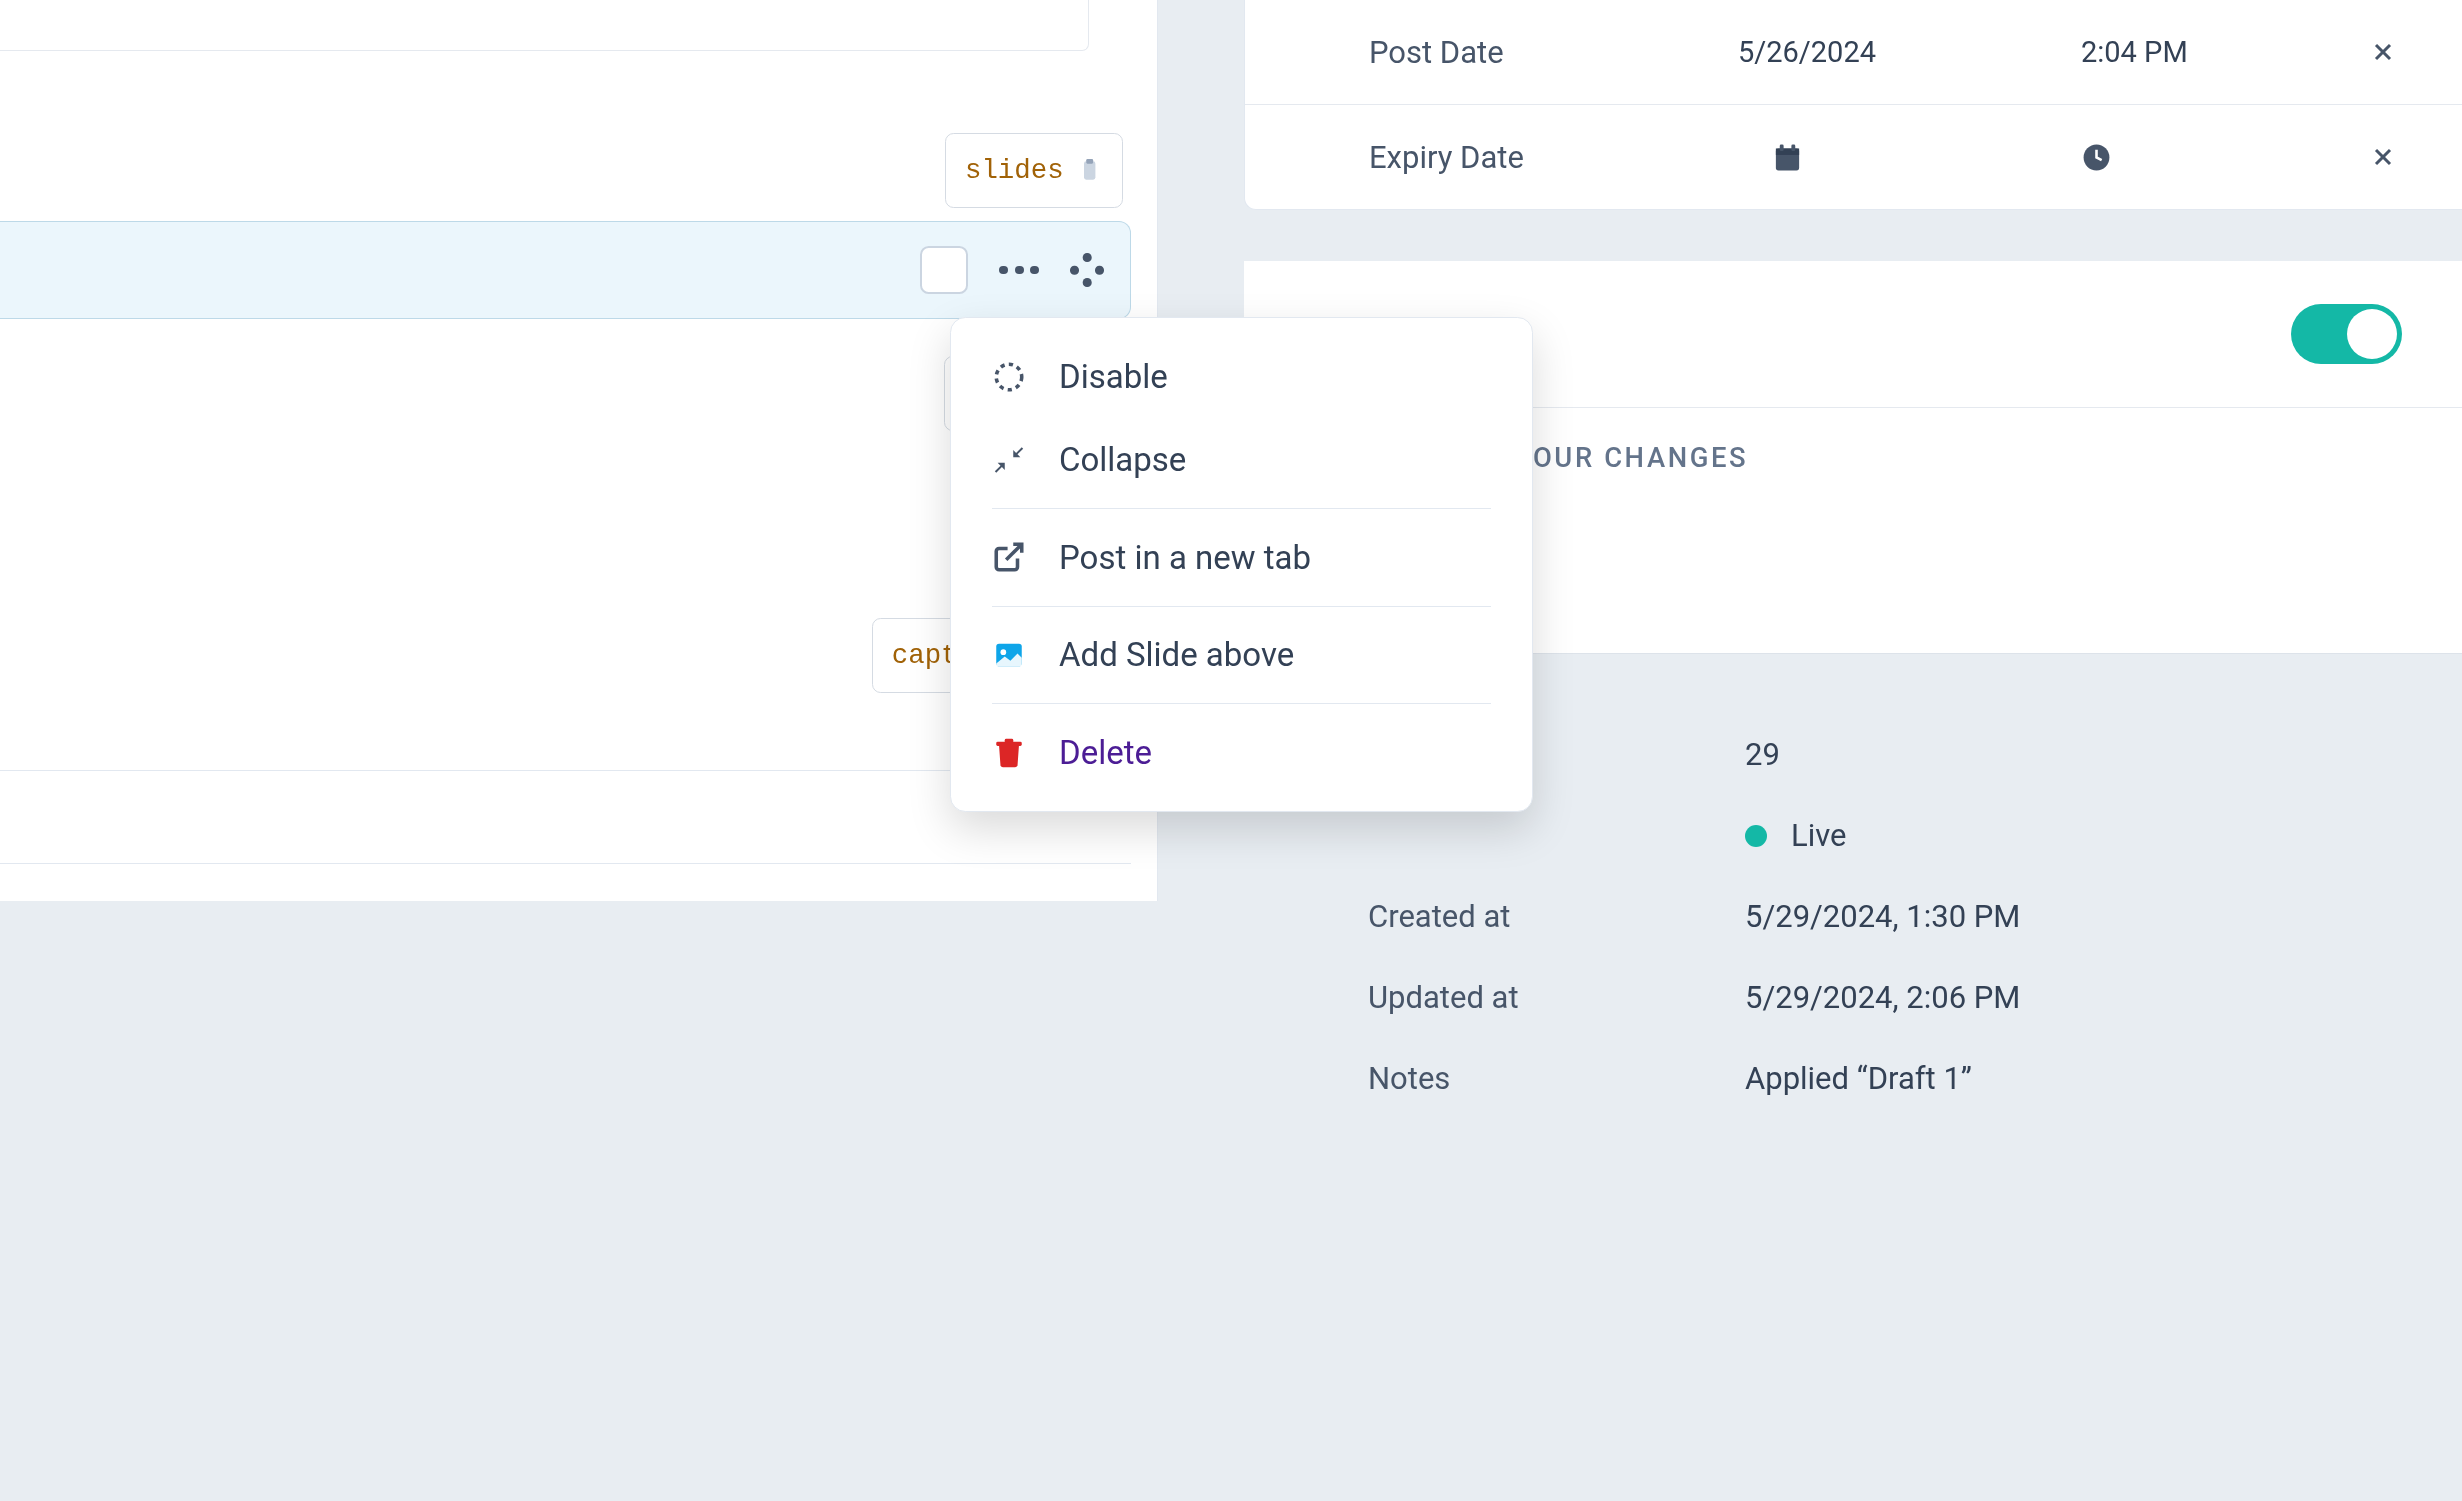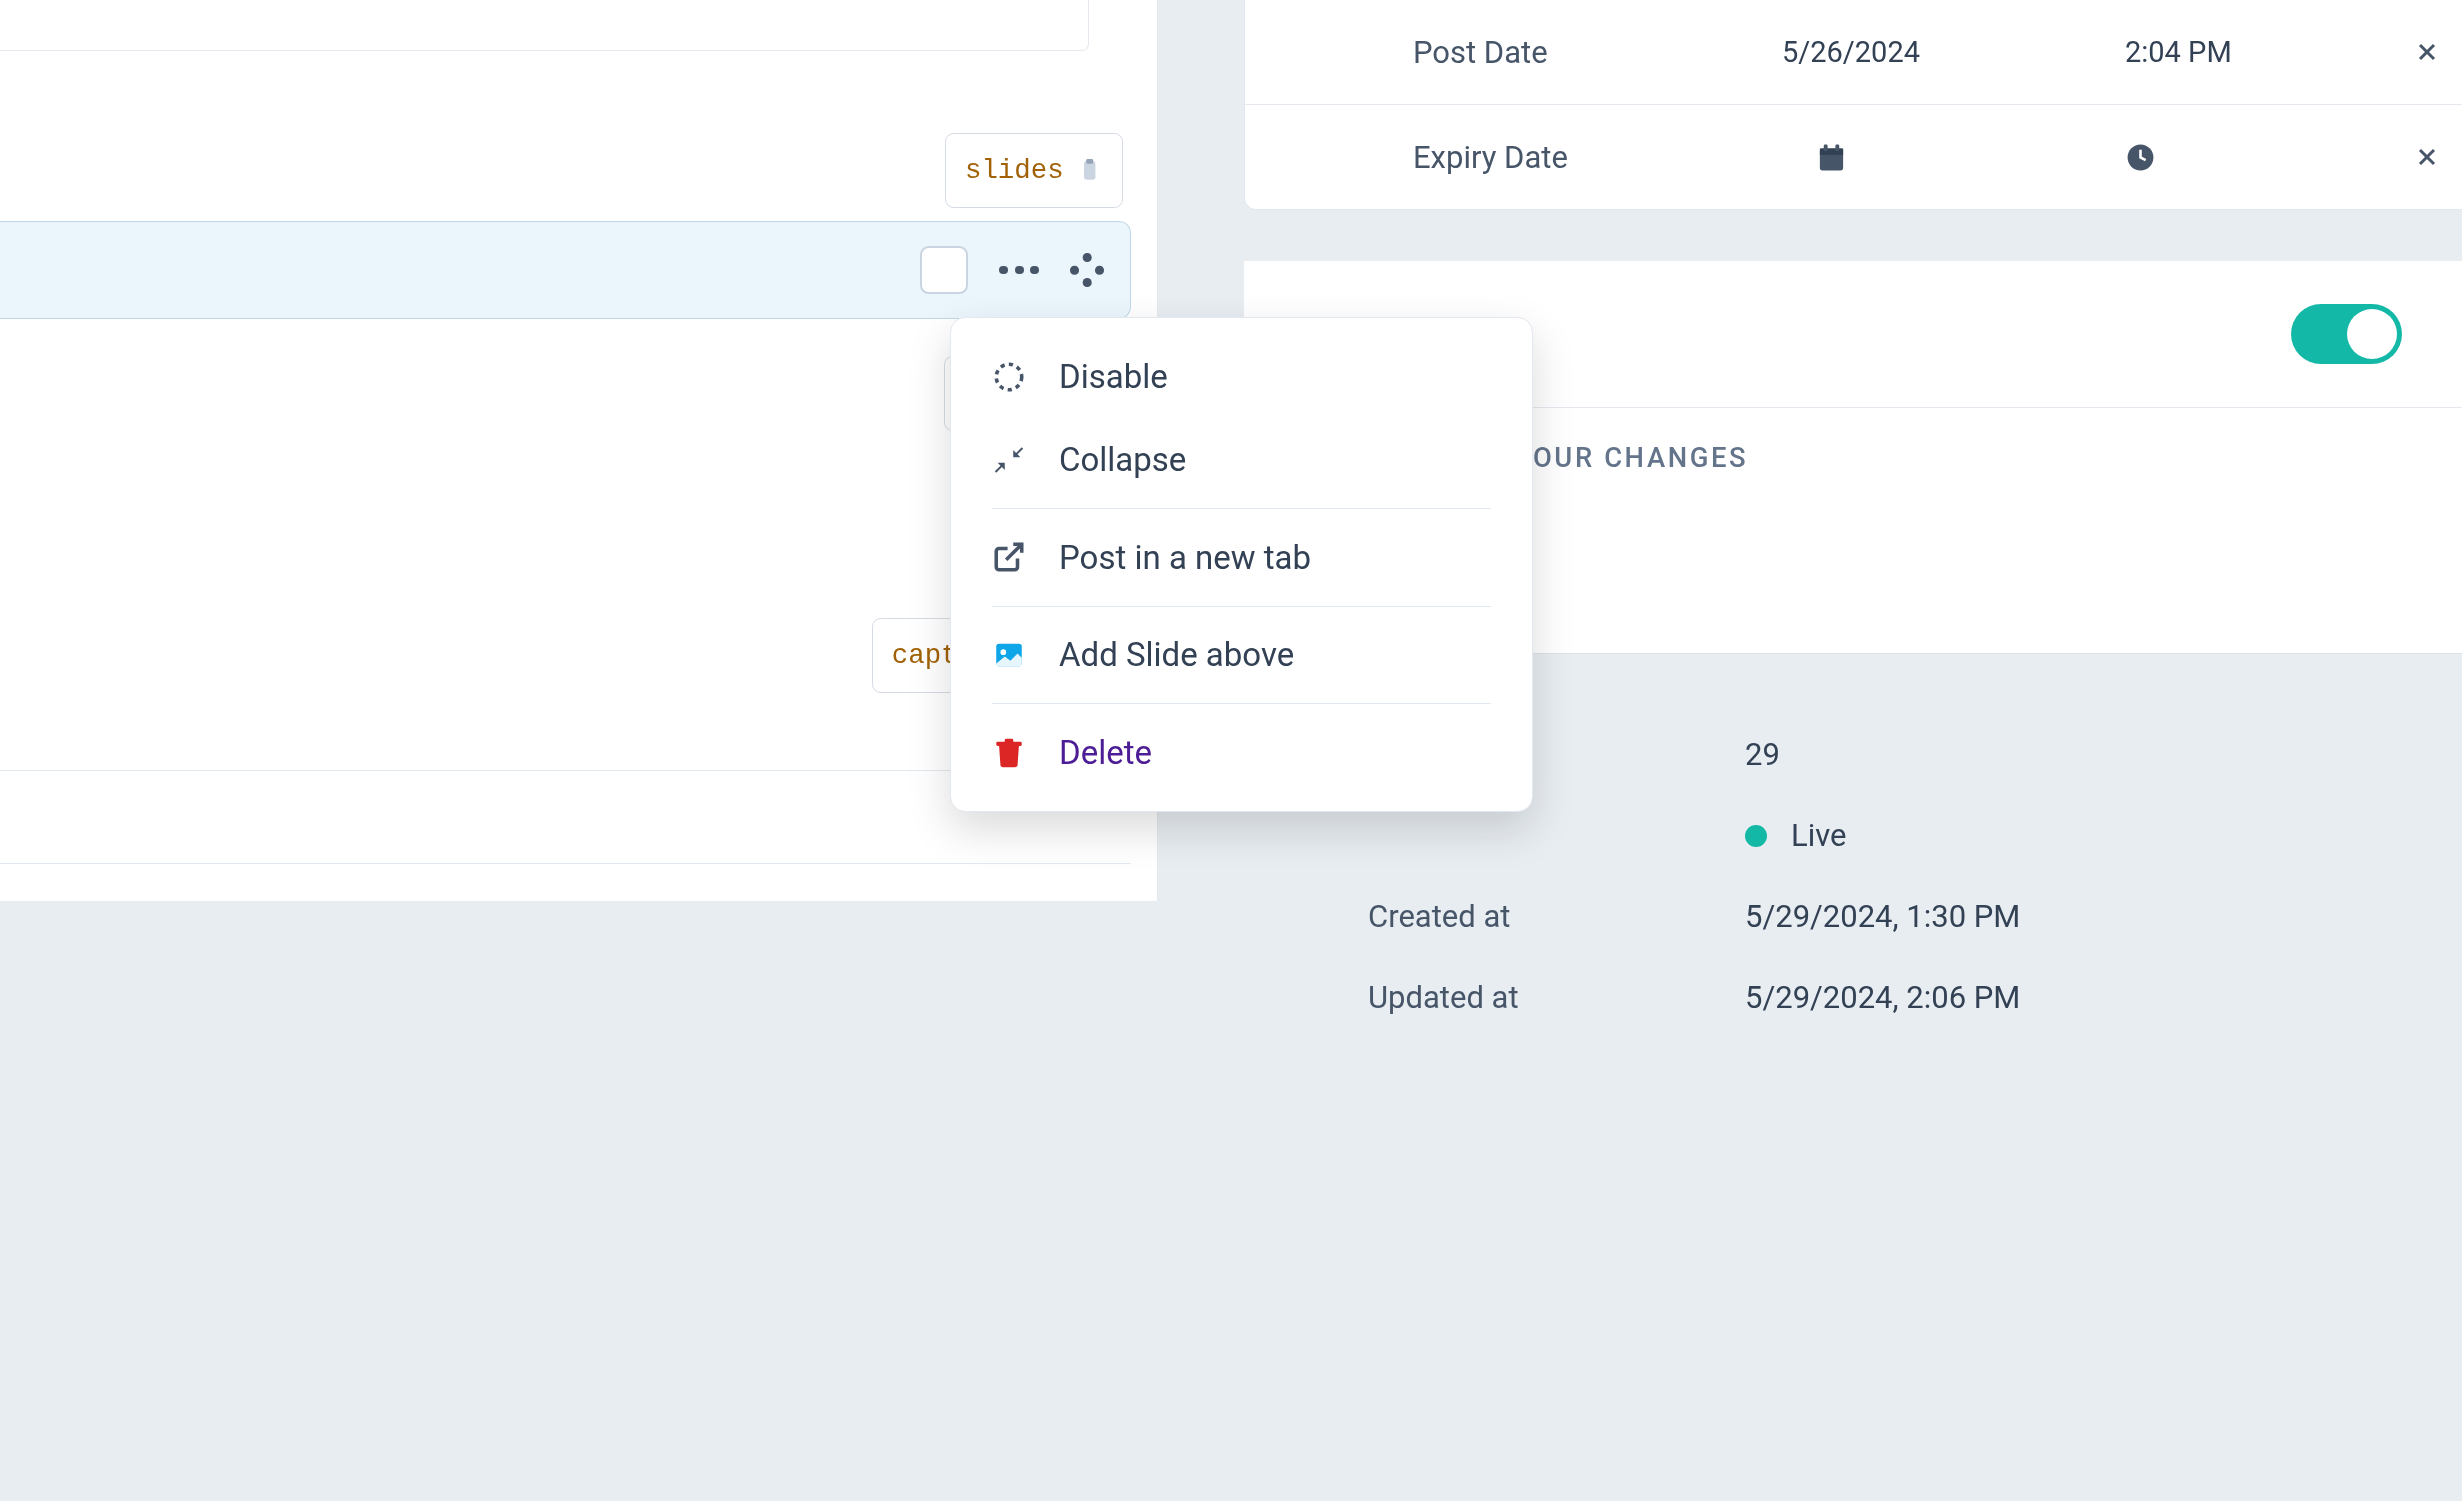--- a/index.html
+++ b/index.html
@@ -221,21 +221,20 @@
       color: #475569;
     }
 
     .date-row + .date-row {
       border-top: 1.7px solid #e5e9ef;
     }
 
     .date-label {
       width: 369px;
       flex-shrink: 0;
-      margin-left: 44px;
     }
 
     .date-value {
       width: 343px;
       text-align: left;
       font-size: 29px;
       color: #334155;
     }
 
     .time-value {
@@ -517,15 +516,19 @@
       </div>
     </div>
     <div class="meta-row">
       <div class="meta-label">Created at</div>
       <div class="meta-value">5/29/2024, 1:30 PM</div>
     </div>
     <div class="meta-row">
       <div class="meta-label">Updated at</div>
       <div class="meta-value">5/29/2024, 2:06 PM</div>
     </div>
+    <div class="meta-row">
+      <div class="meta-label">Notes</div>
+      <div class="meta-value">Applied “Draft 1”</div>
+    </div>
   </div>
 </div>
 
 
 </body></html>

